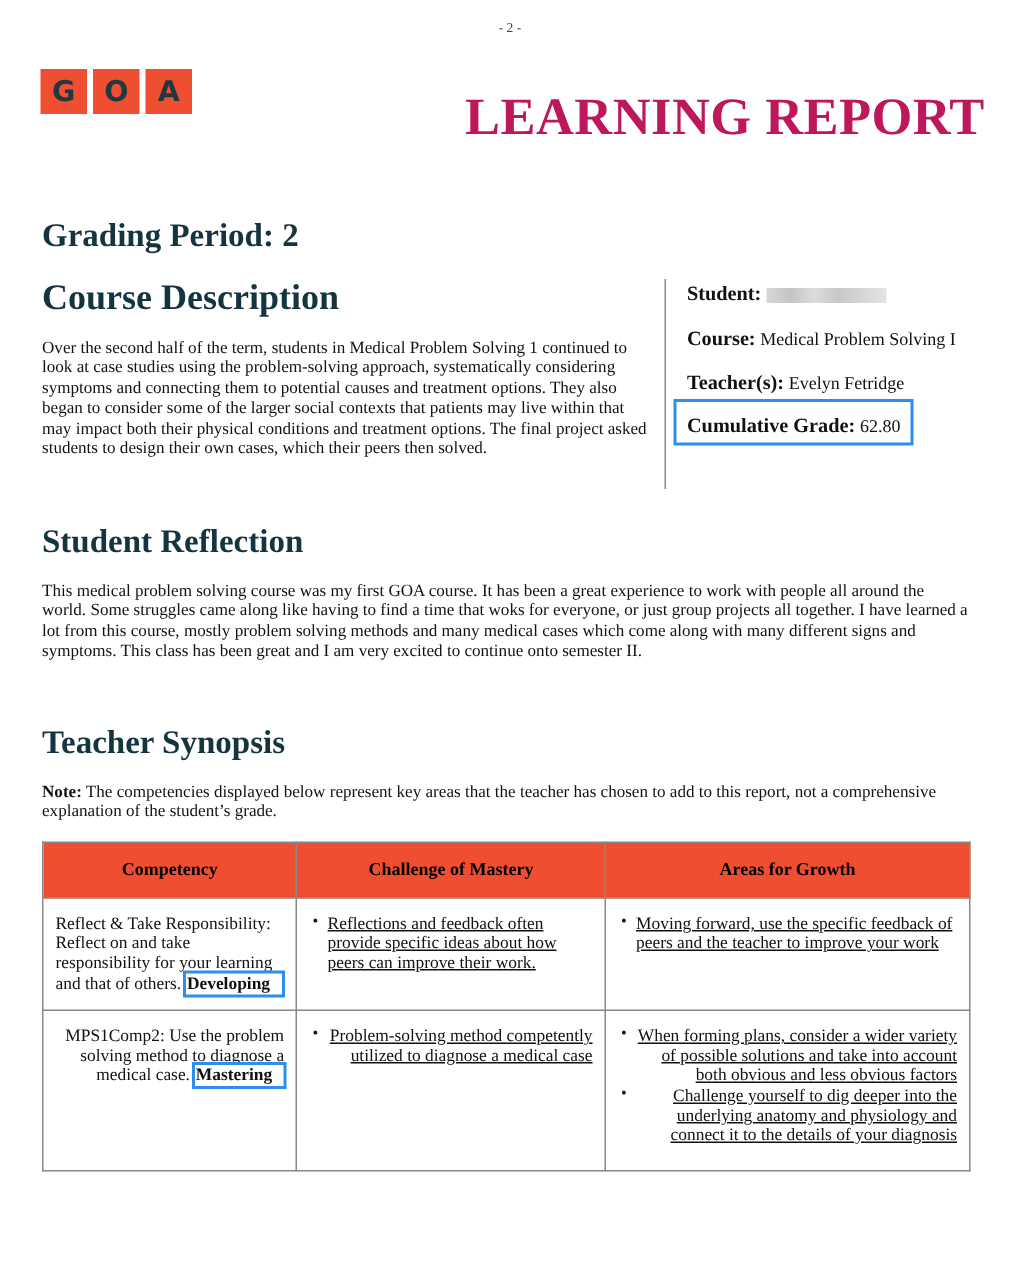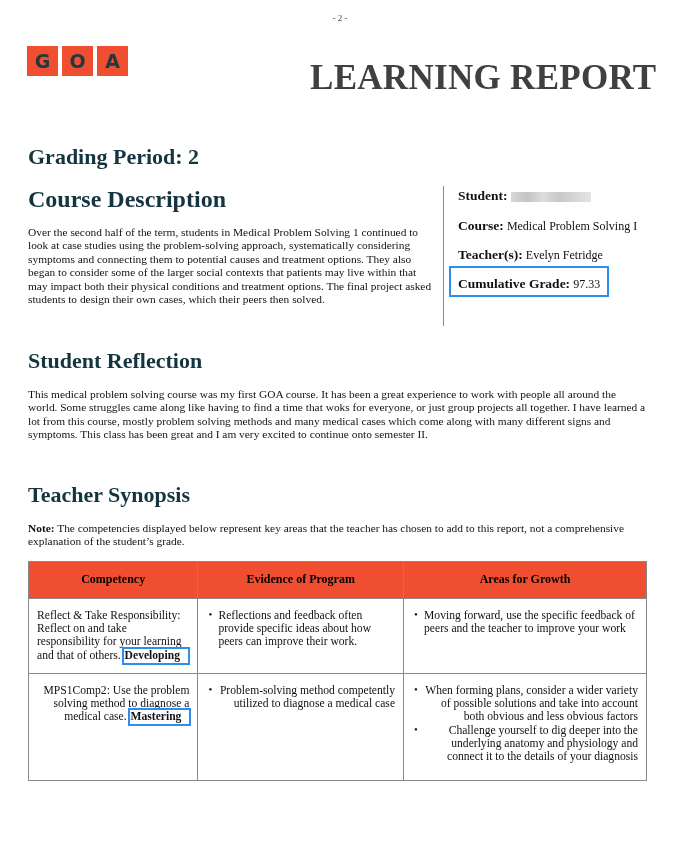--- a/index.html
+++ b/index.html
@@ -9,21 +9,21 @@
               font-size: 9px; color: #444; }
   .logo { position: absolute; left: 27px; top: 46px; }
   .logo-boxes { display: flex; gap: 4px; }
   .logo-box { width: 31px; height: 30px; background: #f04e30; color: #1e3a40;
               font-family: "DejaVu Sans", sans-serif; font-weight: bold; font-size: 19px;
               display: flex; align-items: center; justify-content: center; }
   .logo-sub { margin-top: 5px; border-left: 1px solid #bbb; border-right: 1px solid #ddd;
               padding: 0 4px 0 6px; font-family: "DejaVu Sans", sans-serif; font-size: 20px;
               color: #1e3a40; letter-spacing: -0.3px; line-height: 30px; height: 30px; }
   .title { position: absolute; left: 310px; top: 58px; font-size: 35px; font-weight: bold;
-           color: #404040; letter-spacing: 0.3px; margin: 0; }
+           color: #be185d; letter-spacing: 0.3px; margin: 0; }
   h2 { margin: 0; font-weight: bold; color: #143540; position: absolute; }
   .grading { left: 28px; top: 144px; font-size: 22px; }
   .course-desc-h { left: 28px; top: 186px; font-size: 24px; }
   .course-desc { position: absolute; left: 28px; top: 226px; width: 410px; font-size: 11.4px;
                  line-height: 13.4px; margin: 0; }
   .info-panel { position: absolute; left: 443px; top: 186px; width: 220px; height: 140px;
                 border-left: 1px solid #888; }
   .info-row { position: absolute; left: 14px; font-size: 12.5px; white-space: nowrap; }
   .info-row b { font-size: 13.5px; }
   .info-row .val { font-size: 12px; }
@@ -38,21 +38,21 @@
   .note { position: absolute; left: 28px; top: 522px; width: 620px; font-size: 11.4px;
           line-height: 13.3px; margin: 0; }
   table { position: absolute; left: 28px; top: 561px; width: 619px; border-collapse: collapse;
           font-size: 11.6px; line-height: 13.2px; }
   th { background: #f04e30; color: #000000; height: 34px; font-weight: bold; font-size: 12px;
        border: 1.5px solid #888; }
   td { border: 1.5px solid #888; vertical-align: top; padding: 10px 8px 4px 8px; }
   tr.r1 td { height: 60px; }
   tr.r2 td { height: 92px; text-align: right; }
   .col1 { width: 156px; } .col2 { width: 190px; } .col3 { width: 225px; }
-  ul { margin: 0; padding-left: 12px; list-style: none; }
+  ul { margin: 0; padding-left: 12px; list-style: none; text-decoration: underline; }
   li { position: relative; }
   li::before { content: "•"; position: absolute; left: -10px; top: -1px; font-size: 11px; }
   .level { font-weight: bold; outline: 2px solid #2b8ef0; outline-offset: 0; padding: 0 8px 1px 1px; margin-top: 44px; }
 </style>
 </head>
 <body>
 
 <div class="page-num">- 2 -</div>
 
 <div class="logo">
@@ -79,35 +79,35 @@
     <b>Course:</b>
     <span class="val">Medical Problem Solving I</span>
   </div>
   <div class="info-row" style="top:61px">
     <b>Teacher(s):</b>
     <span class="val">Evelyn Fetridge</span>
   </div>
   <div class="grade-box"></div>
   <div class="info-row" style="top:90px">
     <b>Cumulative Grade:</b>
-    <span class="val">97.33</span>
+    <span class="val">62.80</span>
   </div>
 </div>
 
 <h2 class="reflect-h">Student Reflection</h2>
 <p class="reflect">This medical problem solving course was my first GOA course. It has been a great experience to work with people all around the world. Some struggles came along like having to find a time that woks for everyone, or just group projects all together. I have learned a lot from this course, mostly problem solving methods and many medical cases which come along with many different signs and symptoms. This class has been great and I am very excited to continue onto semester II.</p>
 
 <h2 class="synopsis-h">Teacher Synopsis</h2>
 <p class="note"><b>Note:</b><span> The competencies displayed below represent key areas that the teacher has chosen to add to this report, not a comprehensive explanation of the student’s grade.</span></p>
 
 <table>
   <tbody>
       <tr>
     <th class="col1">Competency</th>
-    <th class="col2">Evidence of Program</th>
+    <th class="col2">Challenge of Mastery</th>
     <th class="col3">Areas for Growth</th>
   </tr>
   <tr class="r1">
     <td><span>Reflect &amp; Take Responsibility: Reflect on and take responsibility for your learning and that of others. </span><span class="level">Developing</span></td>
     <td>
           <ul>
             <li>Reflections and feedback often provide specific ideas about how peers can improve their work.</li>
           </ul>
         </td>
     <td>

